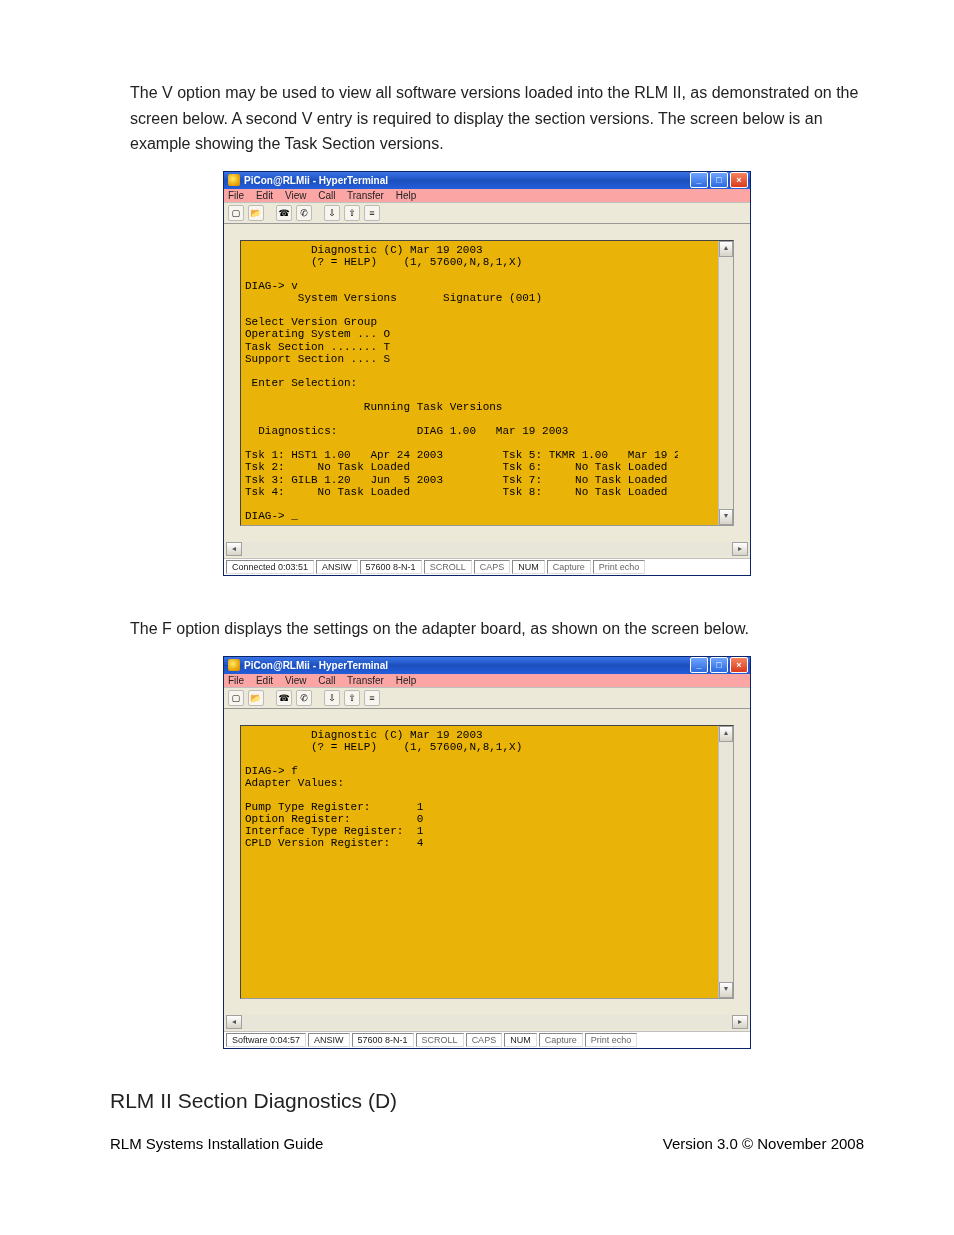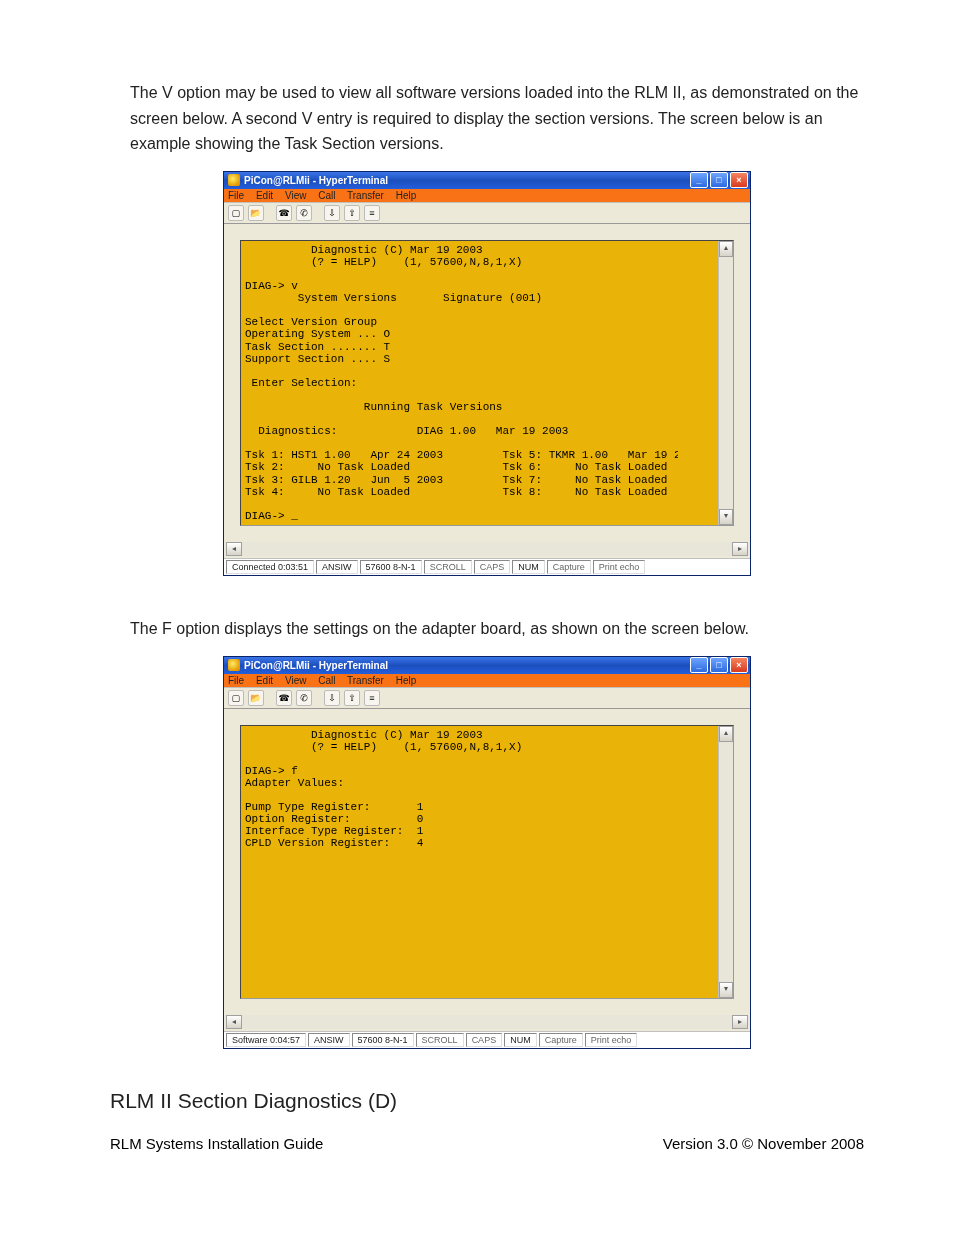--- a/index.html
+++ b/index.html
@@ -74,21 +74,21 @@
     align-items: center;
     justify-content: center;
     font-size: 9px;
     font-weight: bold;
     color: #fff;
   }
   .btn-min { background: linear-gradient(#6fa5ff,#2c6ae0); }
   .btn-max { background: linear-gradient(#6fa5ff,#2c6ae0); }
   .btn-close { background: linear-gradient(#f6845f,#d83a1f); }
   .menubar {
-    background: #f97316;
+    background: #fca5a5;
     padding: 1px 4px;
     font-size: 10px;
     color: #222;
     border-bottom: 1px solid #c0c0c0;
   }
   .menubar span {
     margin-right: 9px;
   }
   .toolbar {
     background: #ece9d8;

